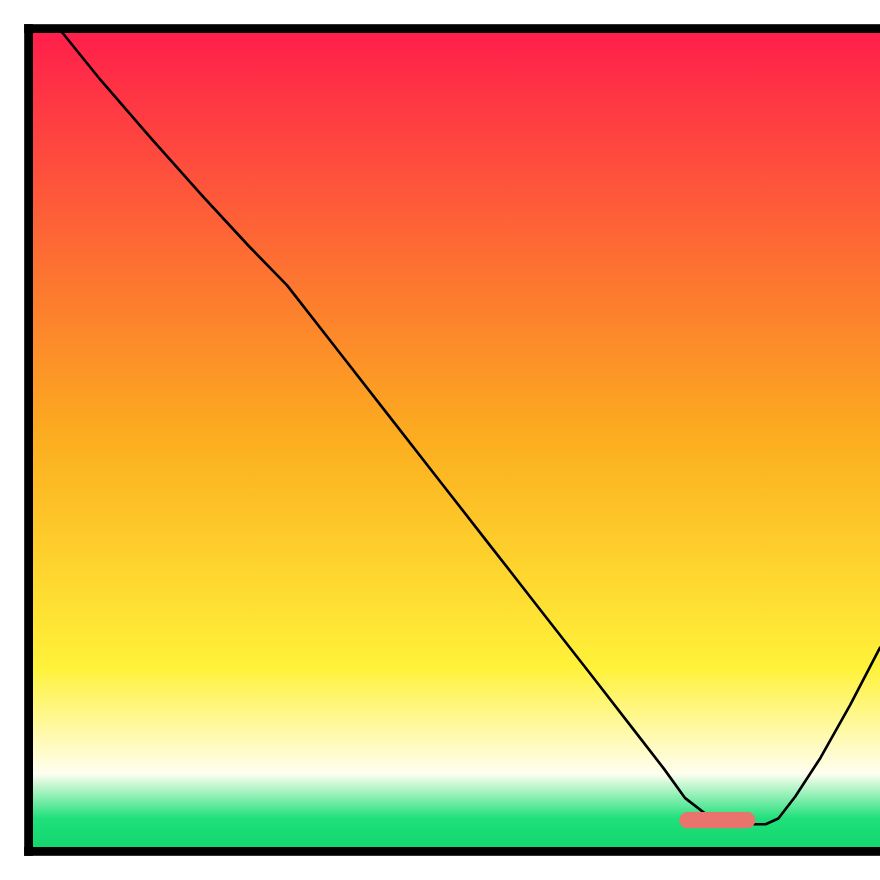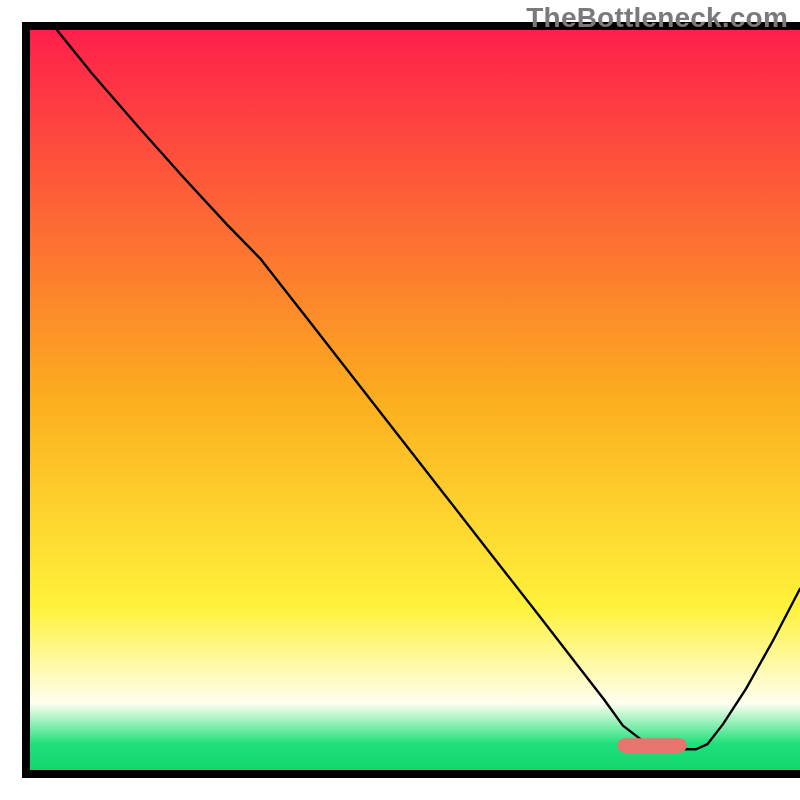--- a/index.html
+++ b/index.html
@@ -27,21 +27,20 @@
     pointer-events: none;
   }
   svg {
     display: block;
   }
 </style>
 </head>
 <body>
 
 <div class="chart-container">
-  <div class="watermark">TheBottleneck.com</div>
   <svg id="chart-svg" width="800" height="800" viewBox="0 0 800 800">
     <defs>
       <linearGradient id="bg-grad" x1="0" y1="0" x2="0" y2="1">
           <stop offset="0%" stop-color="#ff1f4b"></stop>
           <stop offset="50%" stop-color="#fcae1f"></stop>
           <stop offset="78%" stop-color="#fff23a"></stop>
           <stop offset="91%" stop-color="#fffef0"></stop>
           <stop offset="96.5%" stop-color="#1fe07a"></stop>
           <stop offset="100%" stop-color="#13d66f"></stop>
         </linearGradient>

